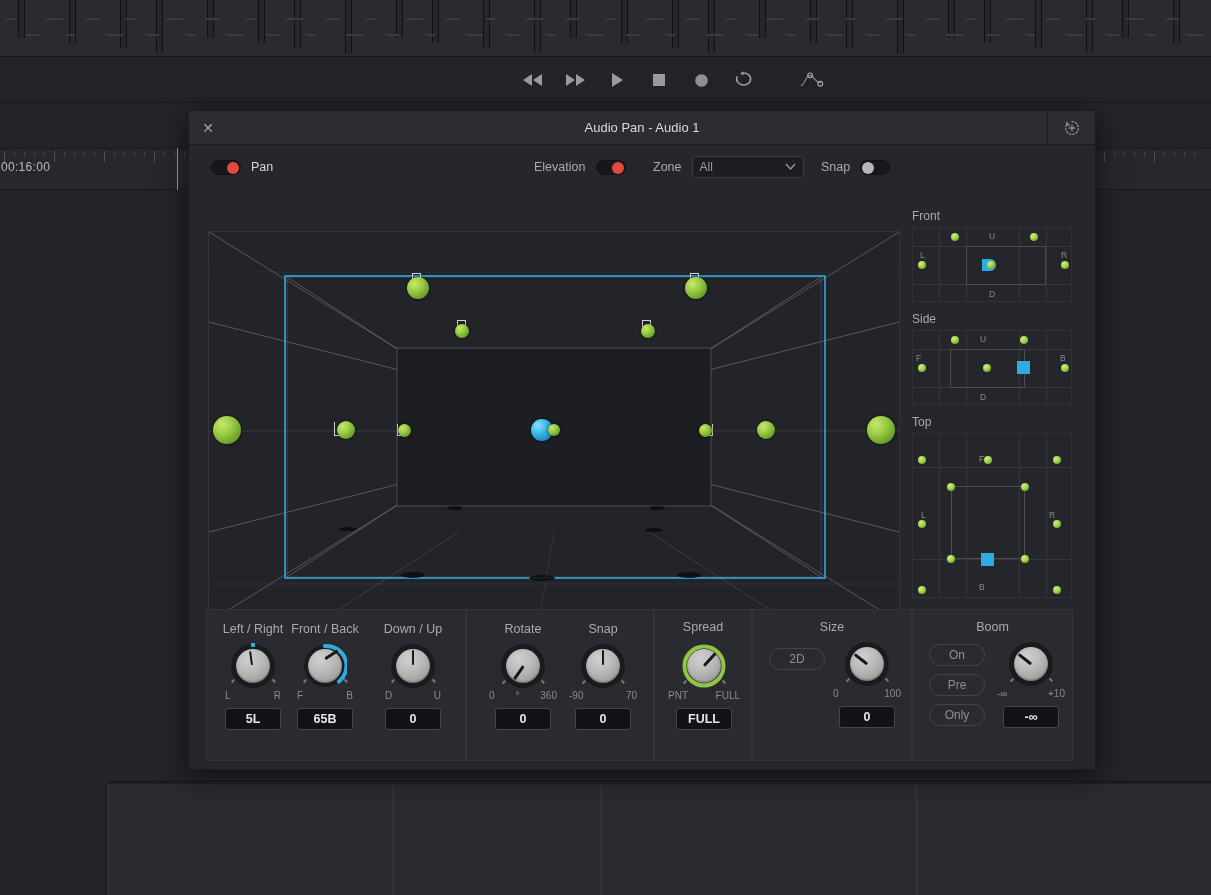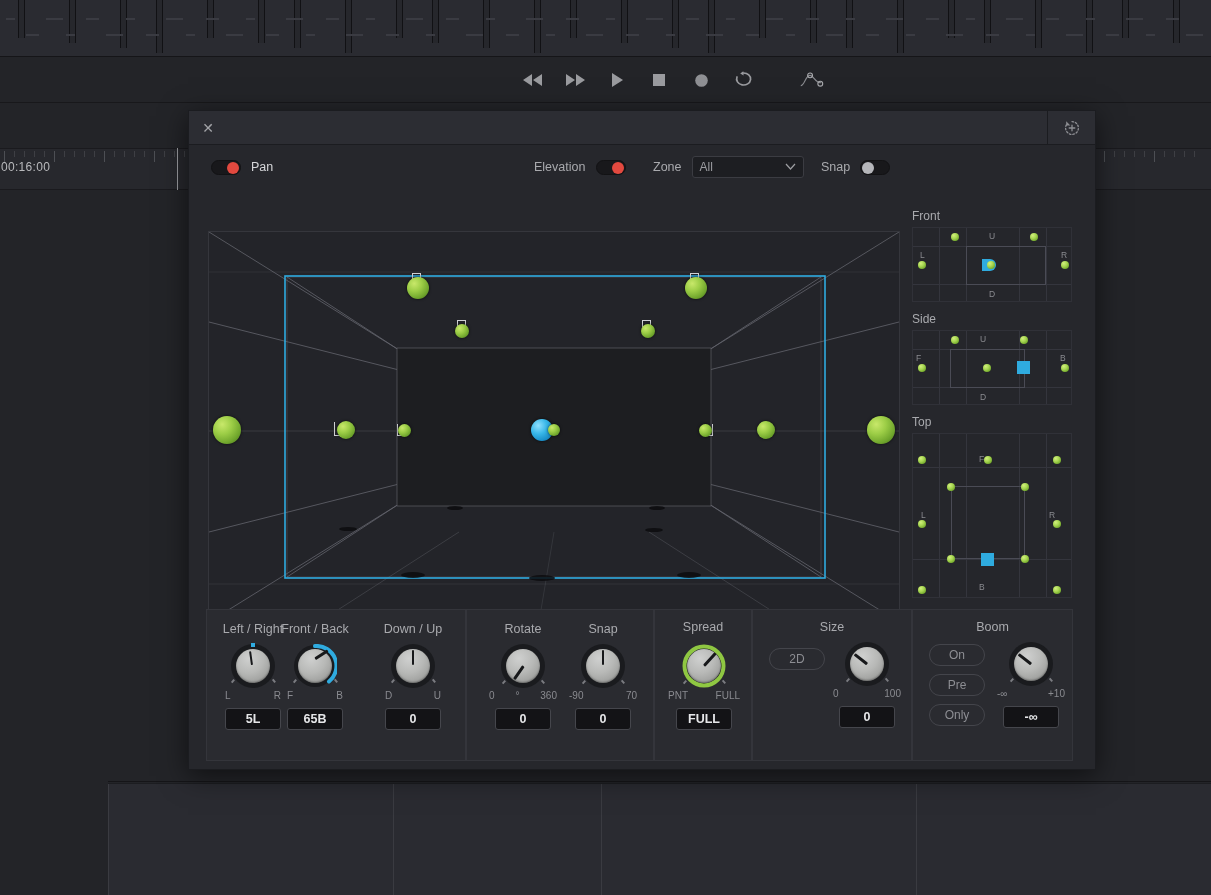--- a/index.html
+++ b/index.html
@@ -466,20 +466,21 @@
     <div class="lp-div" style="left:285px"></div>
     <div class="lp-div" style="left:493px"></div>
     <div class="lp-div" style="left:808px"></div>
   </div>
 </div>
 
 <div id="audio-pan-dialog">
 
   <div id="dialog-titlebar">
     <div id="dialog-close">✕</div>
+    <div id="dialog-title">Audio Pan - Audio 1</div>
     <div id="dialog-reset">
       <svg width="18" height="18" viewBox="0 0 18 18">
         <path d="M9 2.6 a6.4 6.4 0 1 1 -5.6 3.3" stroke="#8e8f94" stroke-width="1.3" fill="none" stroke-linecap="round" stroke-dasharray="1.6 1.9"></path>
         <path d="M3.2 2.2 L3.2 6.6 L7.3 6.6 Z" fill="#8e8f94"></path>
         <path d="M9 6.2 L9 11.8 M6.2 9 L11.8 9" stroke="#8e8f94" stroke-width="1.3" stroke-linecap="round"></path>
       </svg>
     </div>
   </div>
 
   <div id="options-row">
@@ -682,21 +683,21 @@
               <div class="ktick" style="left:42px; top:35px; transform:rotate(-38deg);"></div>
             </div>
         </div>
         <div class="scale-row" style="width:56px; margin-left:8px;">
           <span>L</span>
           <span>R</span>
         </div>
         <div class="val-field" style="width:56px; margin-left:8px;">5L</div>
       </div>
 
-      <div class="knob-cell" style="left:72px; top:12px; width:72px;">
+      <div class="knob-cell" style="left:82px; top:12px; width:72px;">
         <div class="knob-name">Front / Back</div>
         <div class="knob-outer" style="width:44px; height:44px;">
           <svg width="44" height="44" viewBox="0 0 44 44" style="position:absolute; left:0; top:0;">
             <circle cx="22" cy="22" r="21" fill="#1a1b1e"></circle>
             <path d="M22 2 A20 20 0 0 1 36 37.5" stroke="#2fabdf" stroke-width="4" fill="none" stroke-linecap="round"></path>
           </svg>
           <div class="knob-body" style="left:5px; top:5px; width:34px; height:34px;"></div>
           <div class="knob-ptr" style="left:20.5px; top:15px; width:2.6px; height:15px; transform:rotate(-123deg); transform-origin:50% 0%;"></div>
           <div class="knob-ticks">
               <div class="ktick" style="left:1px; top:35px; transform:rotate(38deg);"></div>

